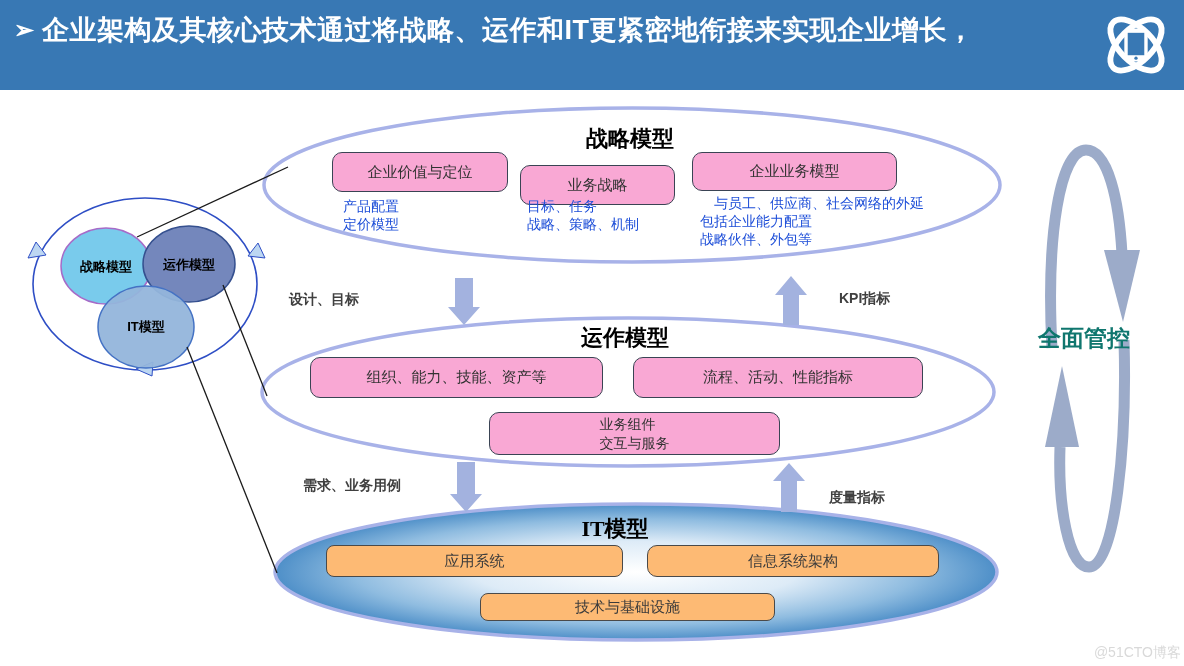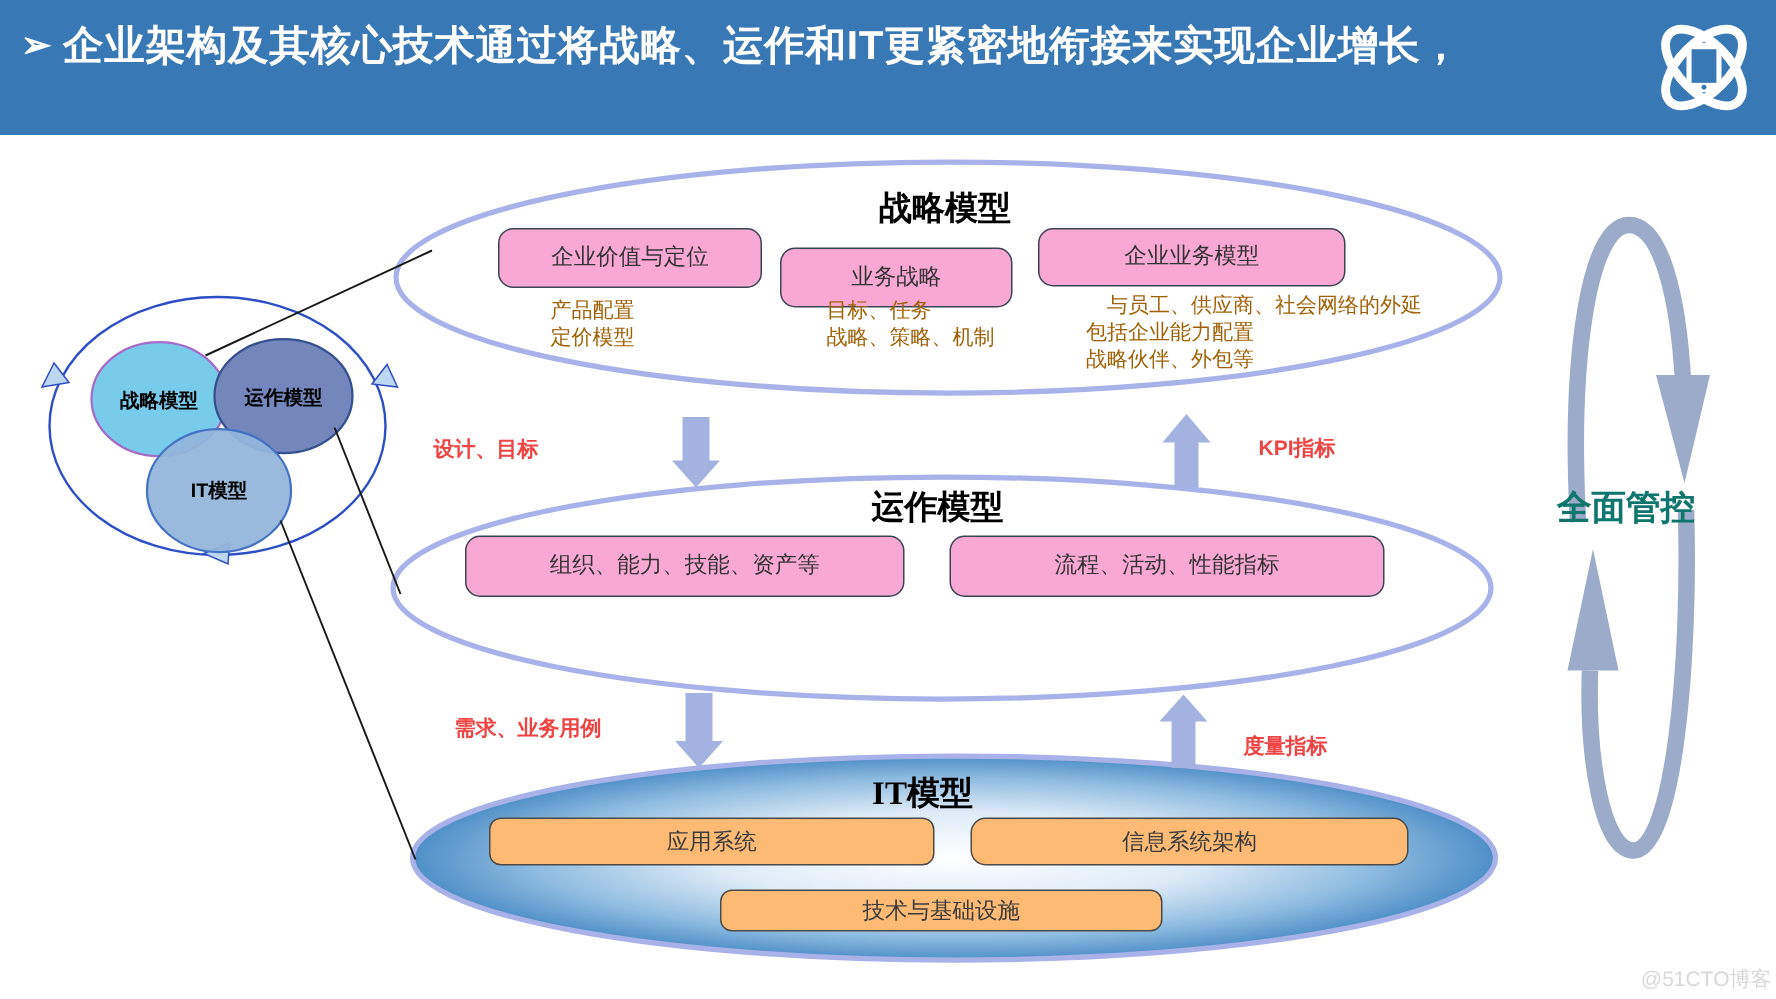--- a/index.html
+++ b/index.html
@@ -20,23 +20,23 @@
   
   .ebox{position:absolute;background:#f9a8d4;border:1.6px solid #3A4454;border-radius:10px;
         display:flex;align-items:center;justify-content:center;text-align:left;
         font-family:"Liberation Serif",serif;font-size:15px;color:#333333;white-space:pre-line;
         line-height:19px;box-sizing:border-box;}
   
   .obox{position:absolute;background:#fdba74;border:1.6px solid #4a4a4a;border-radius:8px;
         display:flex;align-items:center;justify-content:center;text-align:center;
         font-family:"Liberation Serif",serif;font-size:15px;color:#3b3b3b;box-sizing:border-box;}
 
-  .note{position:absolute;font-size:14px;color:#a16207;white-space:pre-line;line-height:18px;
-        font-weight:500;margin-left:24px;}
-  .blabel{position:absolute;font-size:14px;font-weight:bold;color:#ef4444;white-space:nowrap;}
+  .note{position:absolute;font-size:14px;color:#1d4ed8;white-space:pre-line;line-height:18px;
+        font-weight:500;}
+  .blabel{position:absolute;font-size:14px;font-weight:bold;color:#404040;white-space:nowrap;}
   .etitle{position:absolute;font-size:22px;font-weight:bold;color:#000000;text-align:center;}
   .etitle-serif{font-family:"Liberation Serif",serif;}
   .vlabel{position:absolute;font-size:13px;font-weight:bold;color:#000000;text-align:center;
           white-space:nowrap;}
   .control{position:absolute;left:1038px;top:323px;width:104px;font-size:23px;font-weight:bold;
            color:#0f766e;text-align:left;}
   .watermark{position:absolute;right:3px;top:644px;font-size:14px;color:#D9D9D9;}
 </style>
 </head>
 <body>
@@ -109,20 +109,22 @@
 包括企业能力配置
 战略伙伴、外包等</div>
 
   <div class="blabel" style="left:289px;top:291px;">设计、目标</div>
   <div class="blabel" style="left:822px;top:290px;padding-left:17px;">KPI指标</div>
 
   <div class="etitle" style="left:535px;top:323px;width:180px;">运作模型</div>
 
   <div class="ebox" style="left:310px;top:357px;width:293px;height:41px;">组织、能力、技能、资产等</div>
   <div class="ebox" style="left:633px;top:357px;width:290px;height:41px;">流程、活动、性能指标</div>
+  <div class="ebox" style="left:489px;top:412px;width:291px;height:43px;font-size:14px;">业务组件
+交互与服务</div>
 
   <div class="blabel" style="left:303px;top:477px;">需求、业务用例</div>
   <div class="blabel" style="left:829px;top:489px;">度量指标</div>
 
   <div class="etitle etitle-serif" style="left:535px;top:514px;width:160px;">IT模型</div>
 
   <div class="obox" style="left:326px;top:545px;width:297px;height:32px;">应用系统</div>
   <div class="obox" style="left:647px;top:545px;width:292px;height:32px;border-radius:10px;">信息系统架构</div>
   <div class="obox" style="left:480px;top:593px;width:295px;height:28px;">技术与基础设施</div>
 

